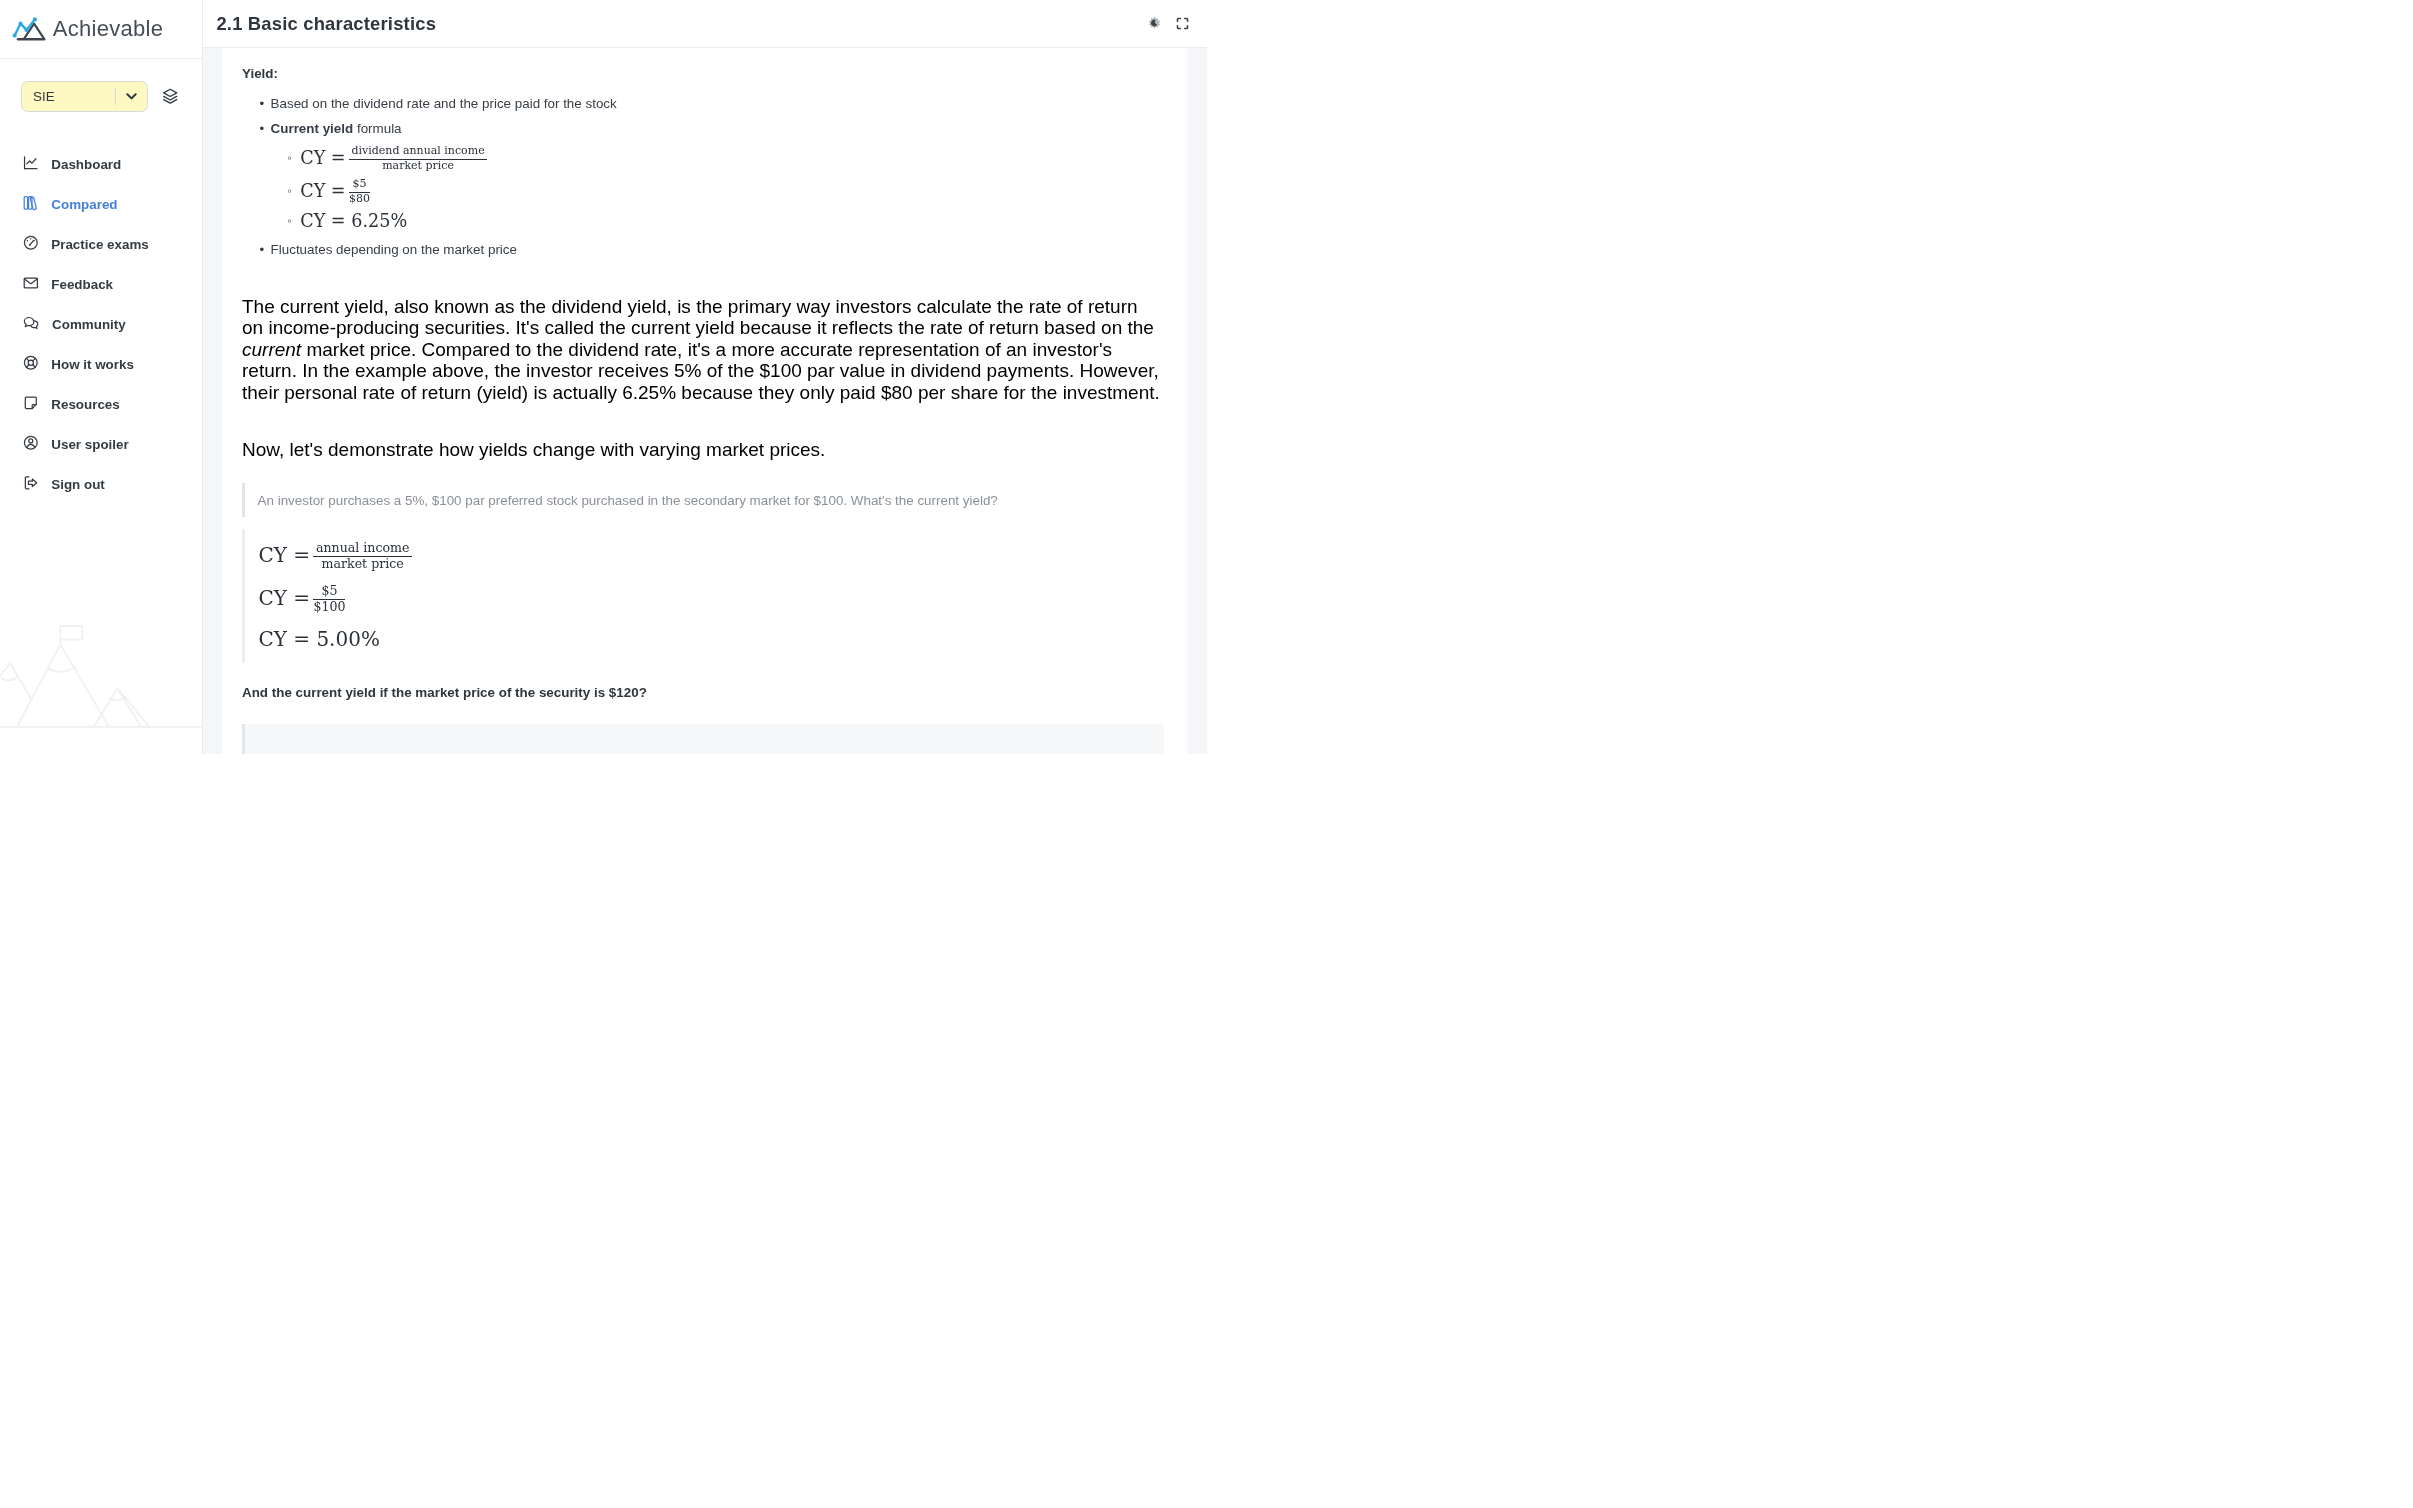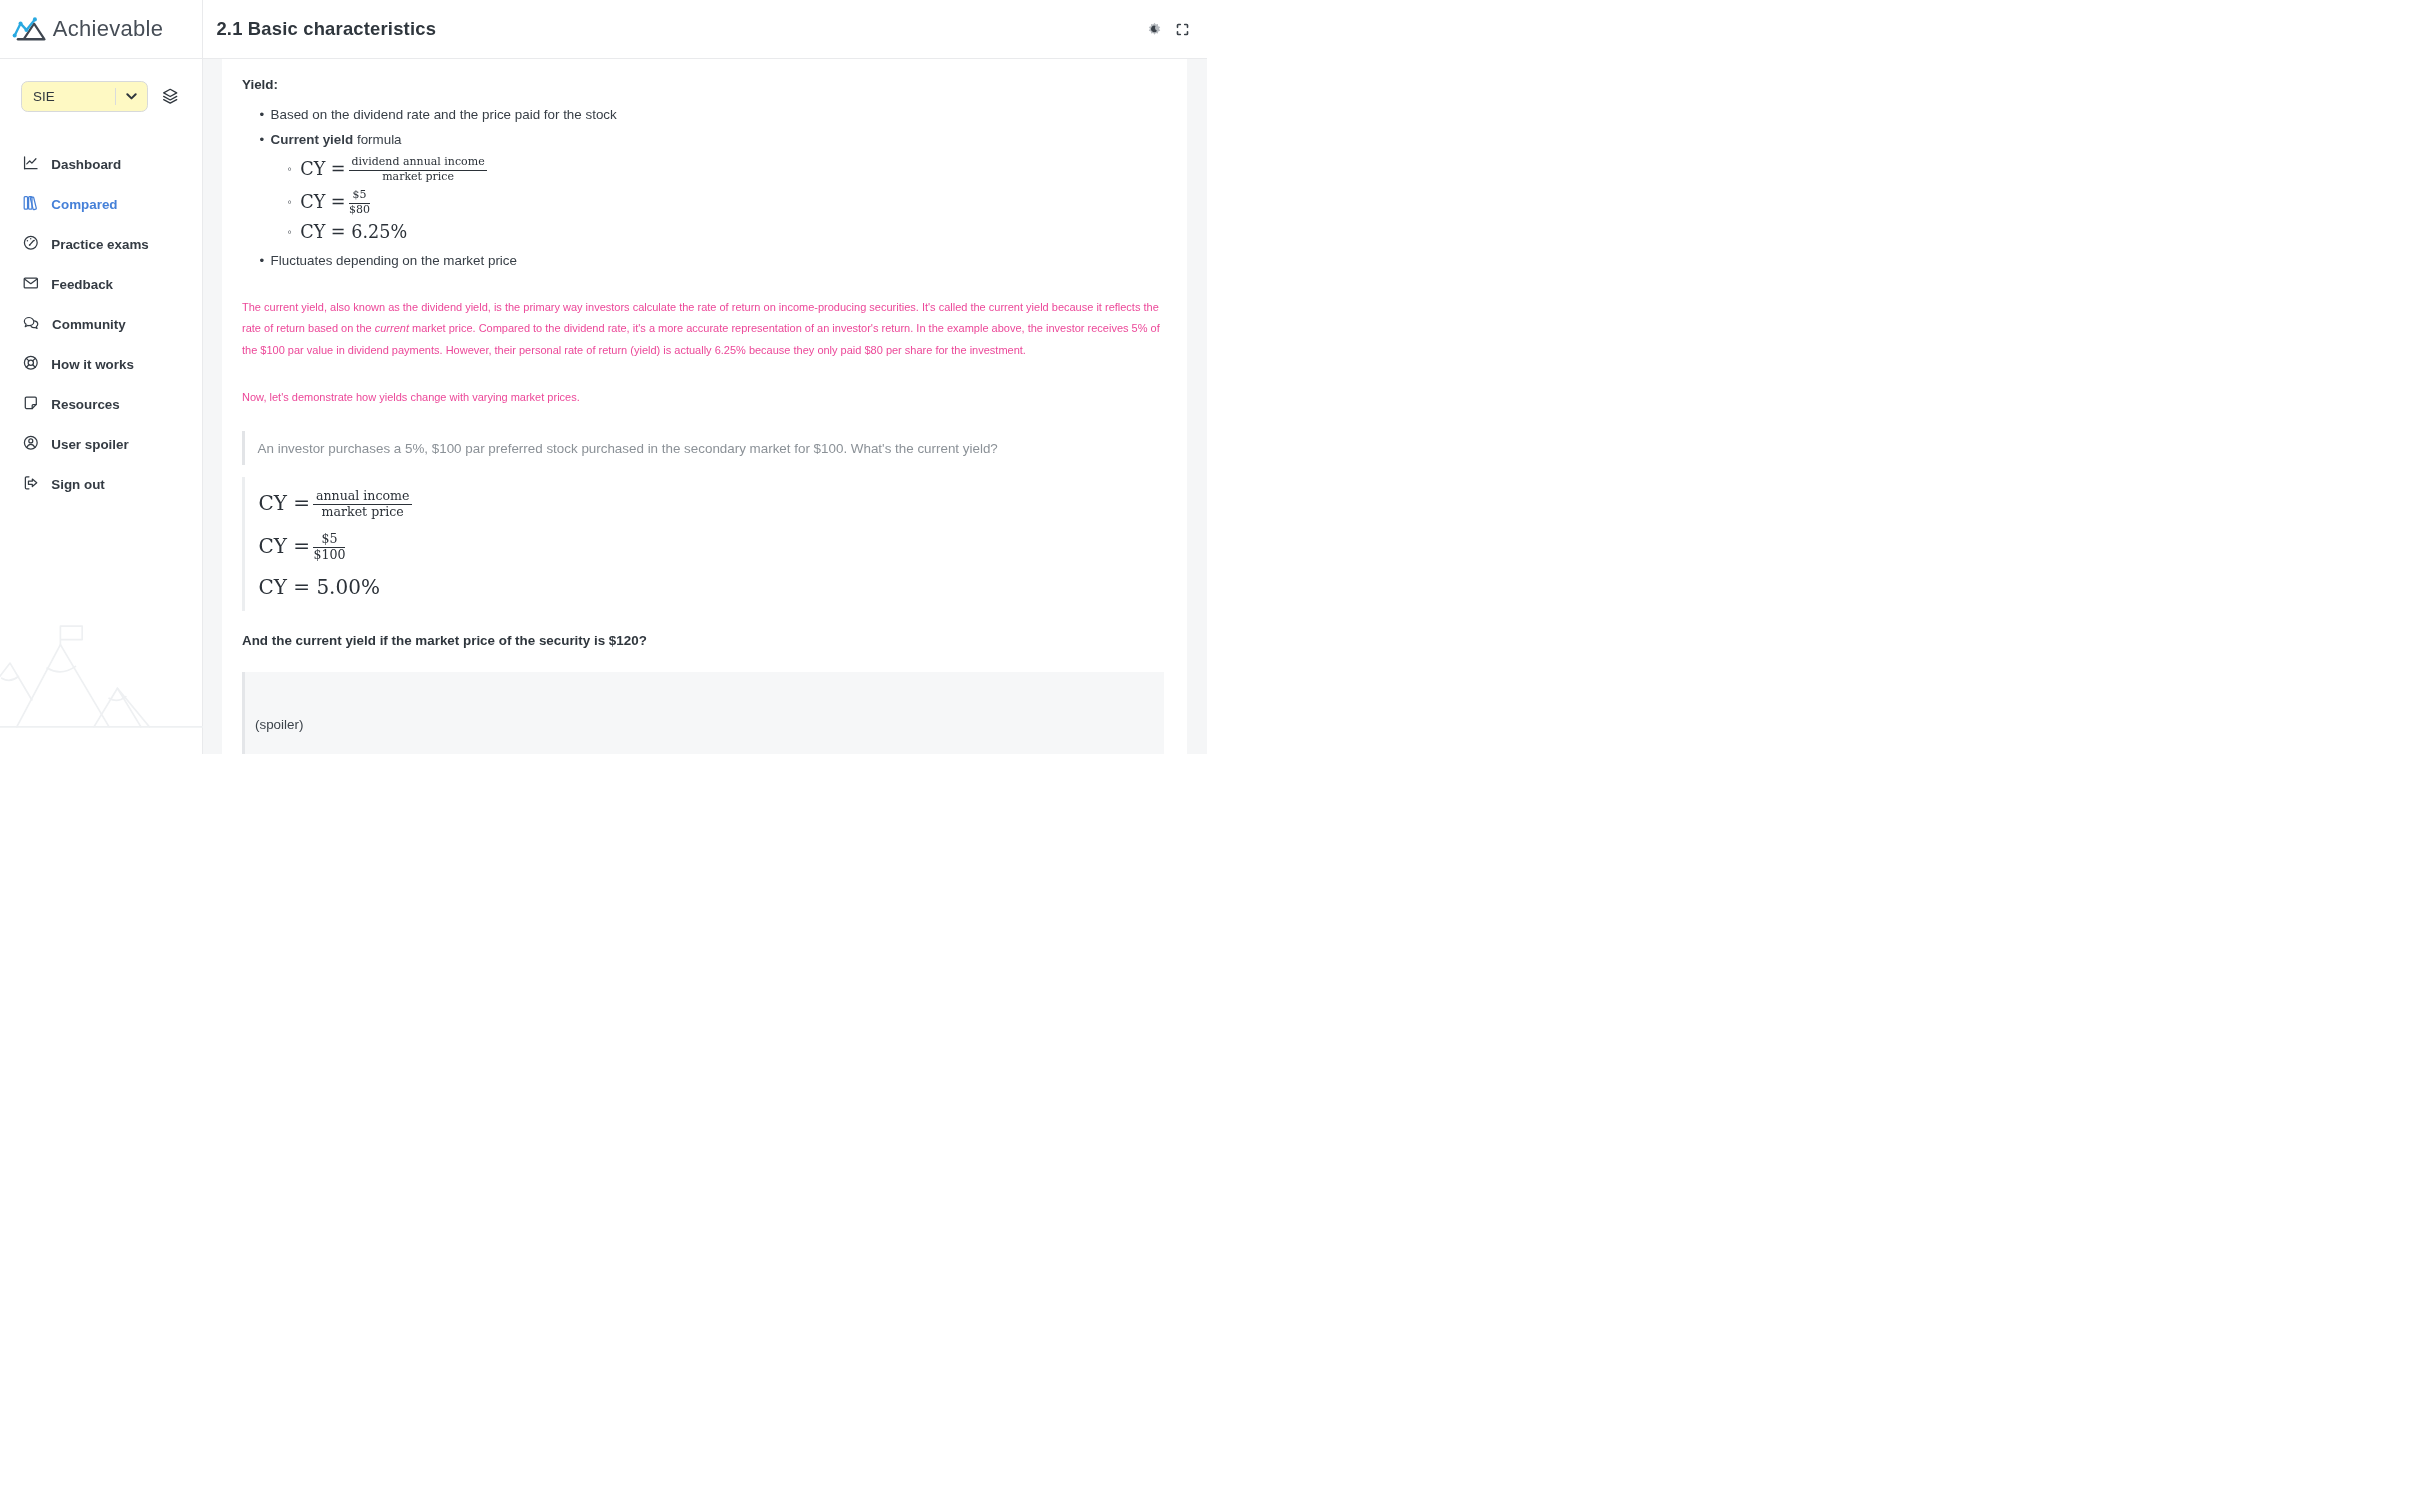--- a/index.html
+++ b/index.html
@@ -25,21 +25,21 @@
   .nav { margin-top:20px; }
   .nav-item { height:40px; display:flex; align-items:flex-end; padding-left:22px; gap:11.7px;
     font-size:13.4px; font-weight:600; color:#343b43; cursor:pointer; }
   .nav-item svg { flex:none; }
   .nav-item.active { color:#4580d8; }
 
   .watermark { position:absolute; left:0; bottom:11.7px; pointer-events:none; }
 
   
   .main-col { flex:1; display:flex; flex-direction:column; min-width:0; }
-  .topbar { height:59px; flex:none; background:#fff; border-bottom:0.8px solid #e9eaec;
+  .topbar { height:48px; flex:none; background:#fff; border-bottom:0.8px solid #e9eaec;
     display:flex; align-items:center; padding:0 17px 0 13.4px; }
   .page-title { font-size:18.4px; font-weight:700; color:#2f363d; letter-spacing:0.2px; }
   .topbar-icons { margin-left:auto; display:flex; align-items:center; gap:11.7px; }
   .icon-btn { display:flex; align-items:center; justify-content:center; cursor:pointer; }
 
   .scroll-area { flex:1; background:#f5f6f7; display:flex; min-height:0; }
   .gutter-left { width:19px; flex:none; }
   .gutter-right { width:20px; flex:none; }
   .page { flex:1; background:#fff; padding:18.4px 23.5px 34px 20px; overflow:hidden; }
   .page-inner { max-width:923px; }
@@ -48,21 +48,21 @@
 
   ul.lv1 { list-style:none; margin:11.7px 0 0 17.6px; }
   ul.lv1 > li { position:relative; padding-left:11px; margin-bottom:4.2px;
     font-size:13.4px; line-height:21px; }
   ul.lv1 > li::before { content:"•"; position:absolute; left:0; top:0; color:#343b43; }
   ul.lv2 { list-style:none; margin:3.4px 0 1.7px 17px; }
   ul.lv2 > li { position:relative; padding-left:12.6px; margin:5.9px 0; }
   ul.lv2 > li::before { content:"◦"; position:absolute; left:0; top:50%;
     transform:translateY(-54%); font-size:12.6px; color:#343b43; }
 
-  p.body { font-size:11px; line-height:21.5px; color:#ec4899; margin-top:26px; }
+  p.body { font-size:19px; line-height:21.5px; color:#000000; margin-top:36px; }
   p.body .ital { font-style:italic; }
   p.question { font-size:13.4px; font-weight:700; color:#2f363d; margin-top:22px; }
 
   .quote { margin-top:22px; border-left:3.4px solid #e2e4e7; padding:6.7px 0 6.7px 12.6px;
     color:#8b9197; font-size:13.4px; line-height:21px; }
 
   .mathblock { margin-top:11.7px; border-left:3.4px solid #eceef0; padding:10px 0 10px 13.4px; }
   .math { font-family:"DejaVu Serif", serif; color:#2b3138; }
   .math-line { margin:12.6px 0; font-size:20px; }
   .math-line:first-child { margin-top:1.7px; }

